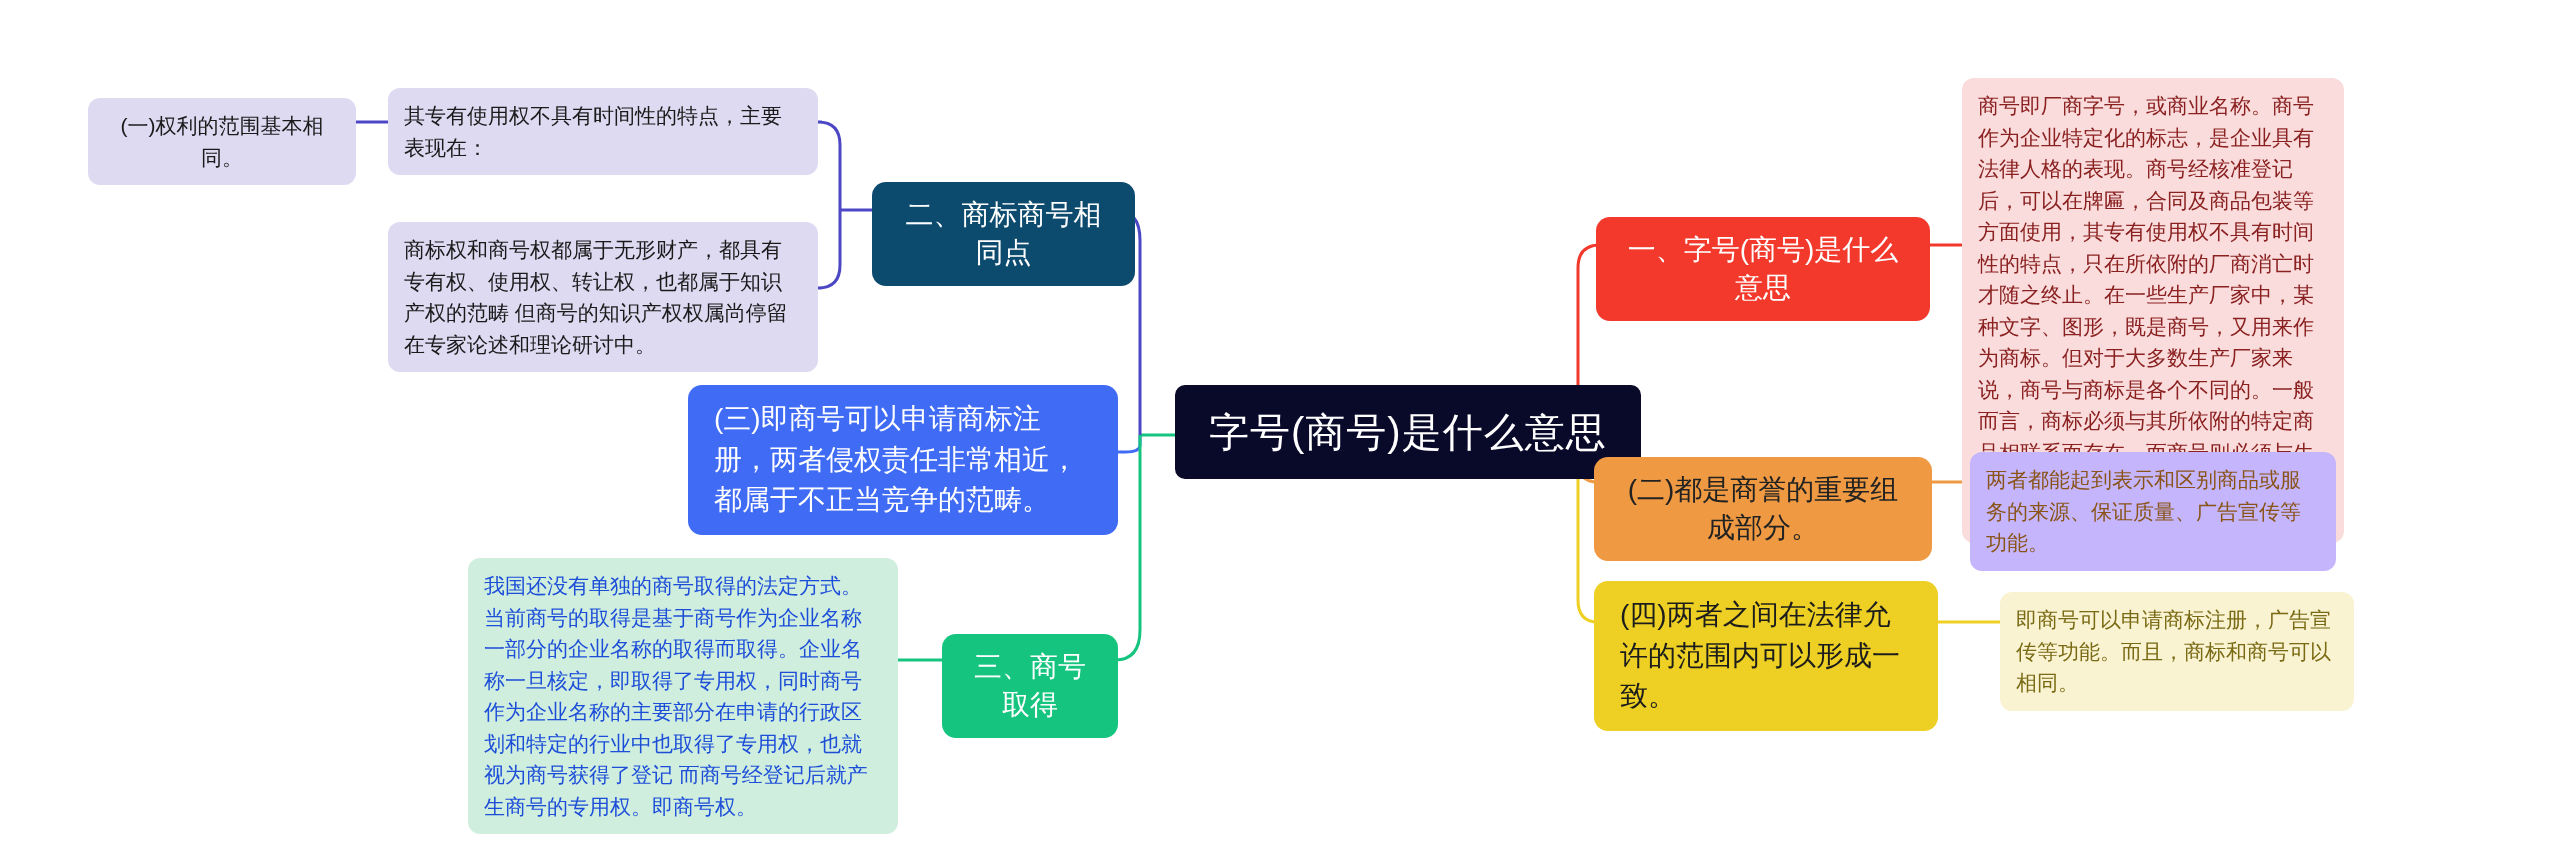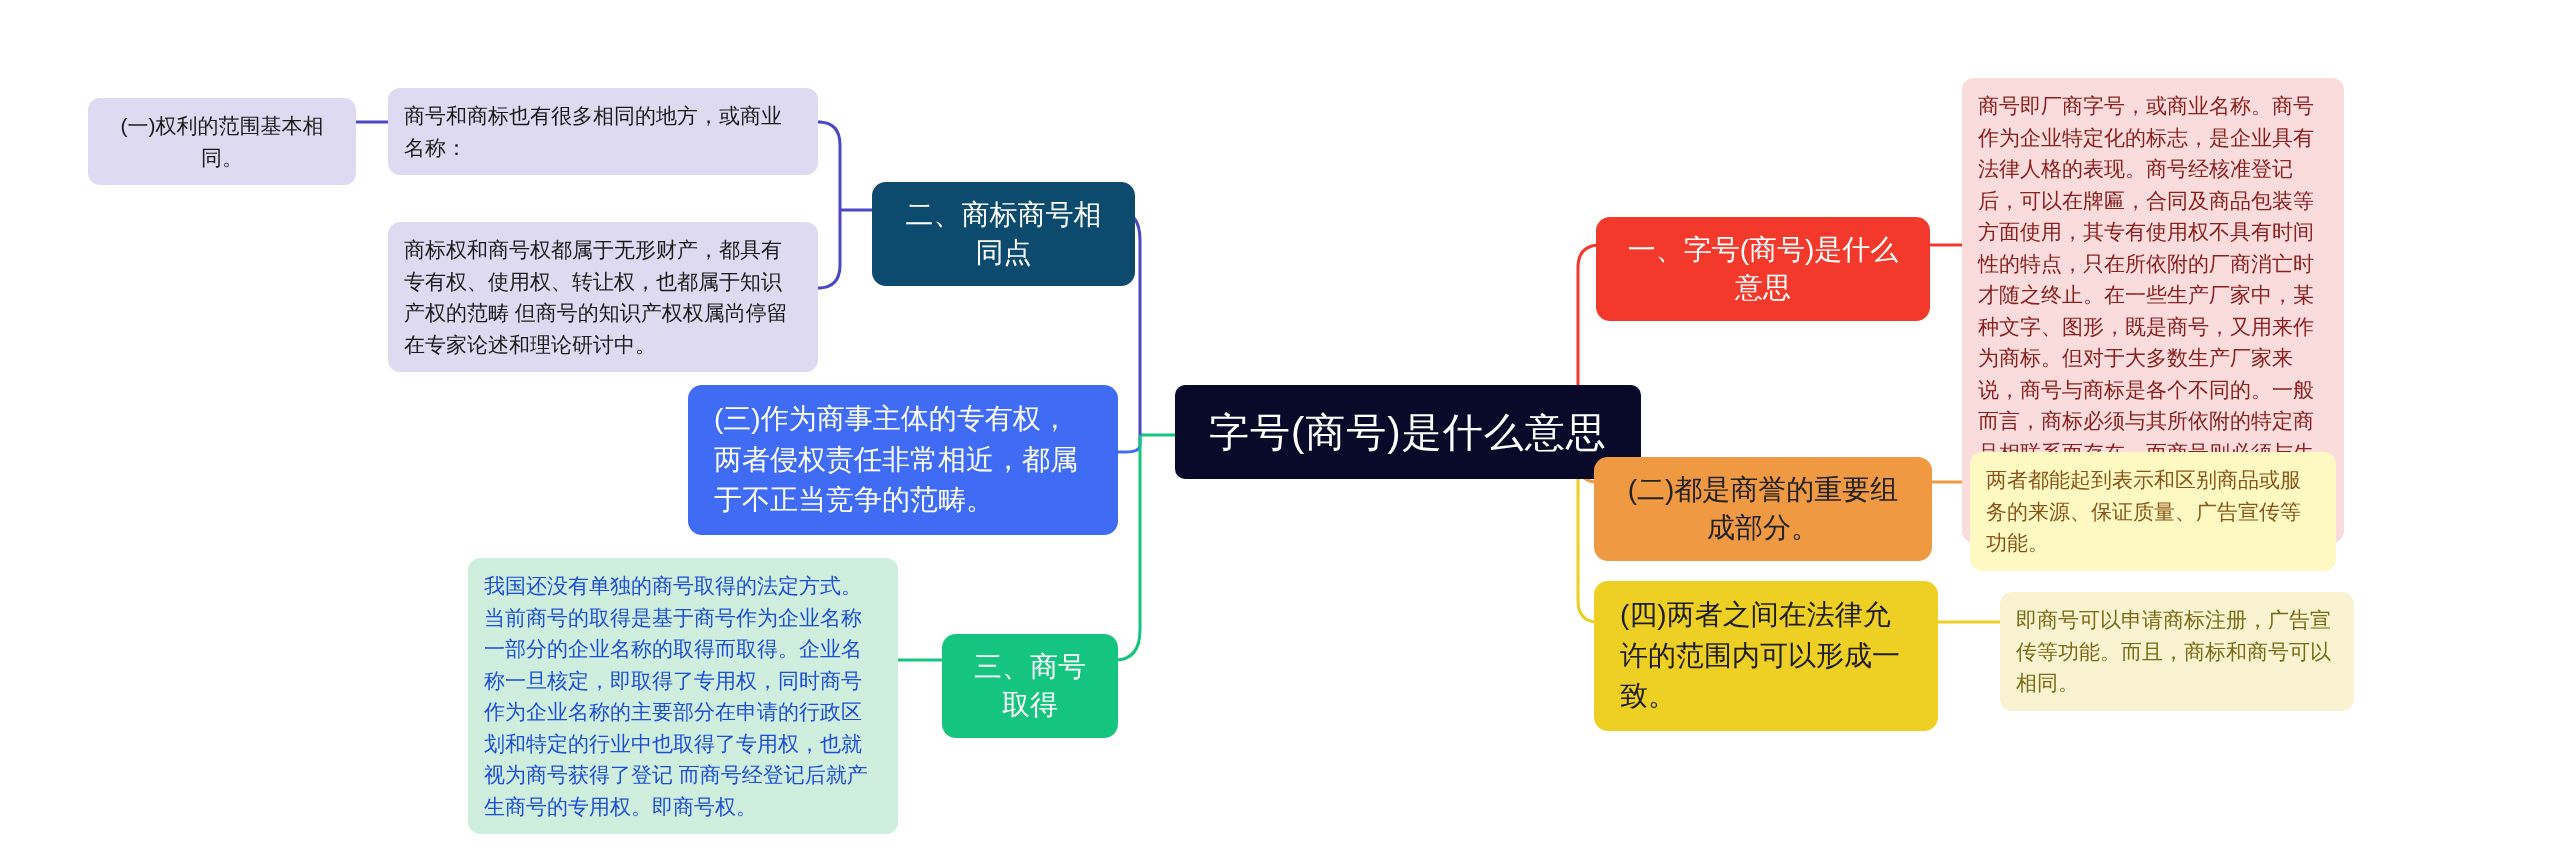--- a/index.html
+++ b/index.html
@@ -33,21 +33,21 @@
   .branch.green  { background:#15c47e; }
   .branch.red    { background:#f2392c; }
   .branch.orange { background:#ef9a42; color:#222222; }
   .branch.yellow { background:#edd023; color:#1c1c1c; }
 
   
   .leaf { border-radius:12px; padding:12px 16px; font-size:21px; line-height:1.5; }
   .leaf.lav    { background:#dedaf2; color:#1a1a1a; }
   .leaf.mint   { background:#cfeede; color:#1d4ed8; }
   .leaf.pink   { background:#fadcdc; color:#8a2020; }
-  .leaf.cream  { background:#fef9c3; color:#8a5418; }
+  .leaf.cream  { background:#c4b5fd; color:#8a5418; }
   .leaf.lemon  { background:#f9f3d2; color:#7a6a14; }
 
   .t-center { text-align:center; }
 </style>
 </head>
 <body>
 
 <div id="canvas">
 
   <svg class="links" viewBox="0 0 2560 853">
@@ -81,33 +81,33 @@
     <path d="M1932 482 L1970 482" stroke="#ef9a42" stroke-width="3" fill="none"></path>
 
     <path d="M1938 622 L2000 622" stroke="#edd023" stroke-width="3" fill="none"></path>
   </svg>
 
   <div class="node leaf lav" style="left:88px; top:98px; width:268px;">
     <span class="txt t-center">(一)权利的范围基本相同。</span>
   </div>
 
   <div class="node leaf lav" style="left:388px; top:88px; width:430px; align-items:flex-start;">
-    <span class="txt">商号和商标也有很多相同的地方，或商业名称：</span>
+    <span class="txt">其专有使用权不具有时间性的特点，主要表现在：</span>
   </div>
 
   <div class="node leaf lav" style="left:388px; top:222px; width:430px; align-items:flex-start;">
     <span class="txt">商标权和商号权都属于无形财产，都具有专有权、使用权、转让权，也都属于知识产权的范畴 但商号的知识产权权属尚停留在专家论述和理论研讨中。</span>
   </div>
 
   <div class="node branch purple" style="left:872px; top:182px; width:263px; justify-content:center;">
     <span class="txt t-center">二、商标商号相同点</span>
   </div>
 
   <div class="node branch blue" style="left:688px; top:385px; width:430px; align-items:flex-start; line-height:1.45;">
-    <span class="txt">(三)作为商事主体的专有权，两者侵权责任非常相近，都属于不正当竞争的范畴。</span>
+    <span class="txt">(三)即商号可以申请商标注册，两者侵权责任非常相近，都属于不正当竞争的范畴。</span>
   </div>
 
   <div class="node leaf mint" style="left:468px; top:558px; width:430px; align-items:flex-start;">
     <span class="txt">我国还没有单独的商号取得的法定方式。当前商号的取得是基于商号作为企业名称一部分的企业名称的取得而取得。企业名称一旦核定，即取得了专用权，同时商号作为企业名称的主要部分在申请的行政区划和特定的行业中也取得了专用权，也就视为商号获得了登记 而商号经登记后就产生商号的专用权。即商号权。</span>
   </div>
 
   <div class="node branch green" style="left:942px; top:634px; width:176px; justify-content:center;">
     <span class="txt t-center">三、商号取得</span>
   </div>
 

